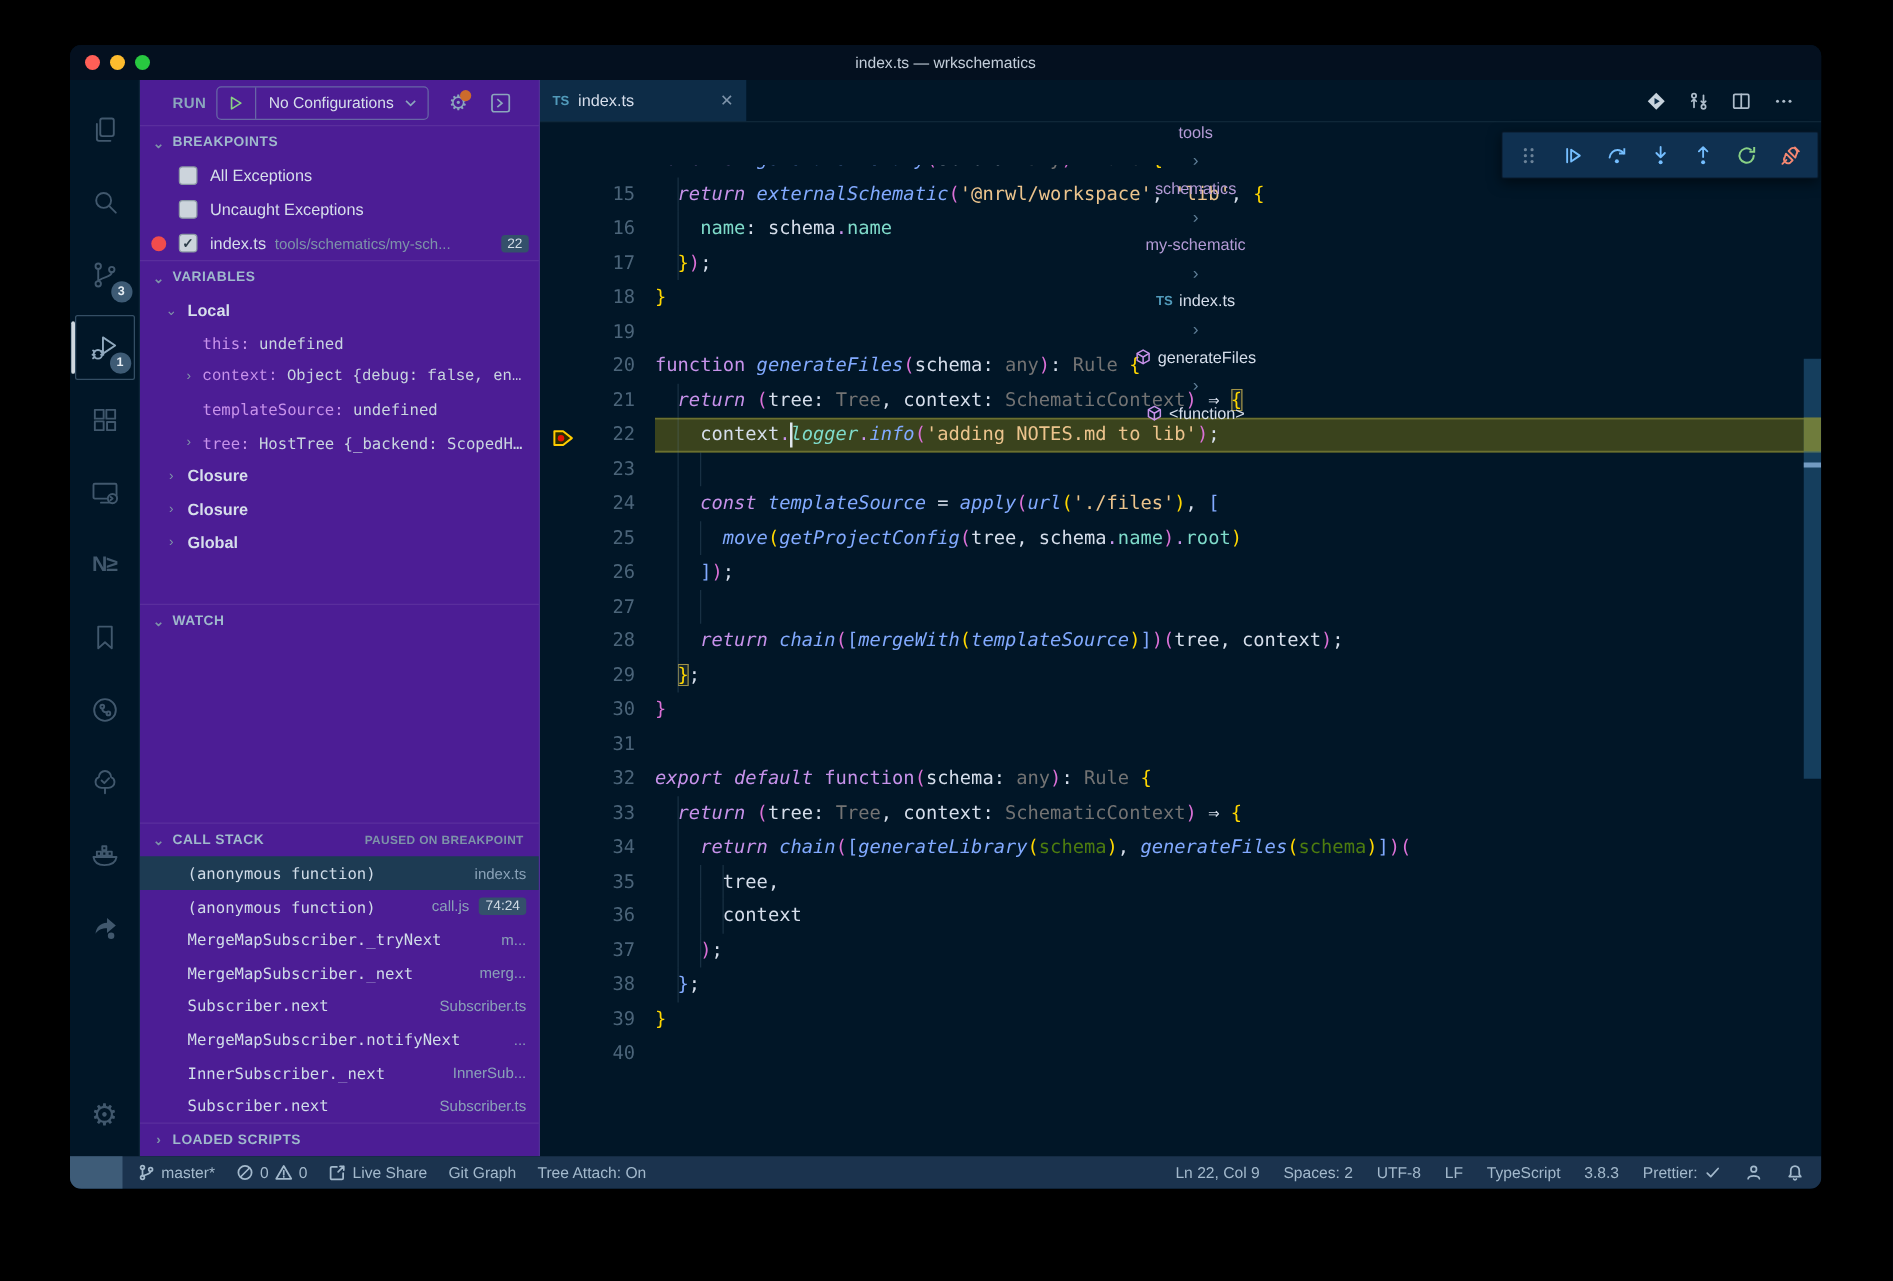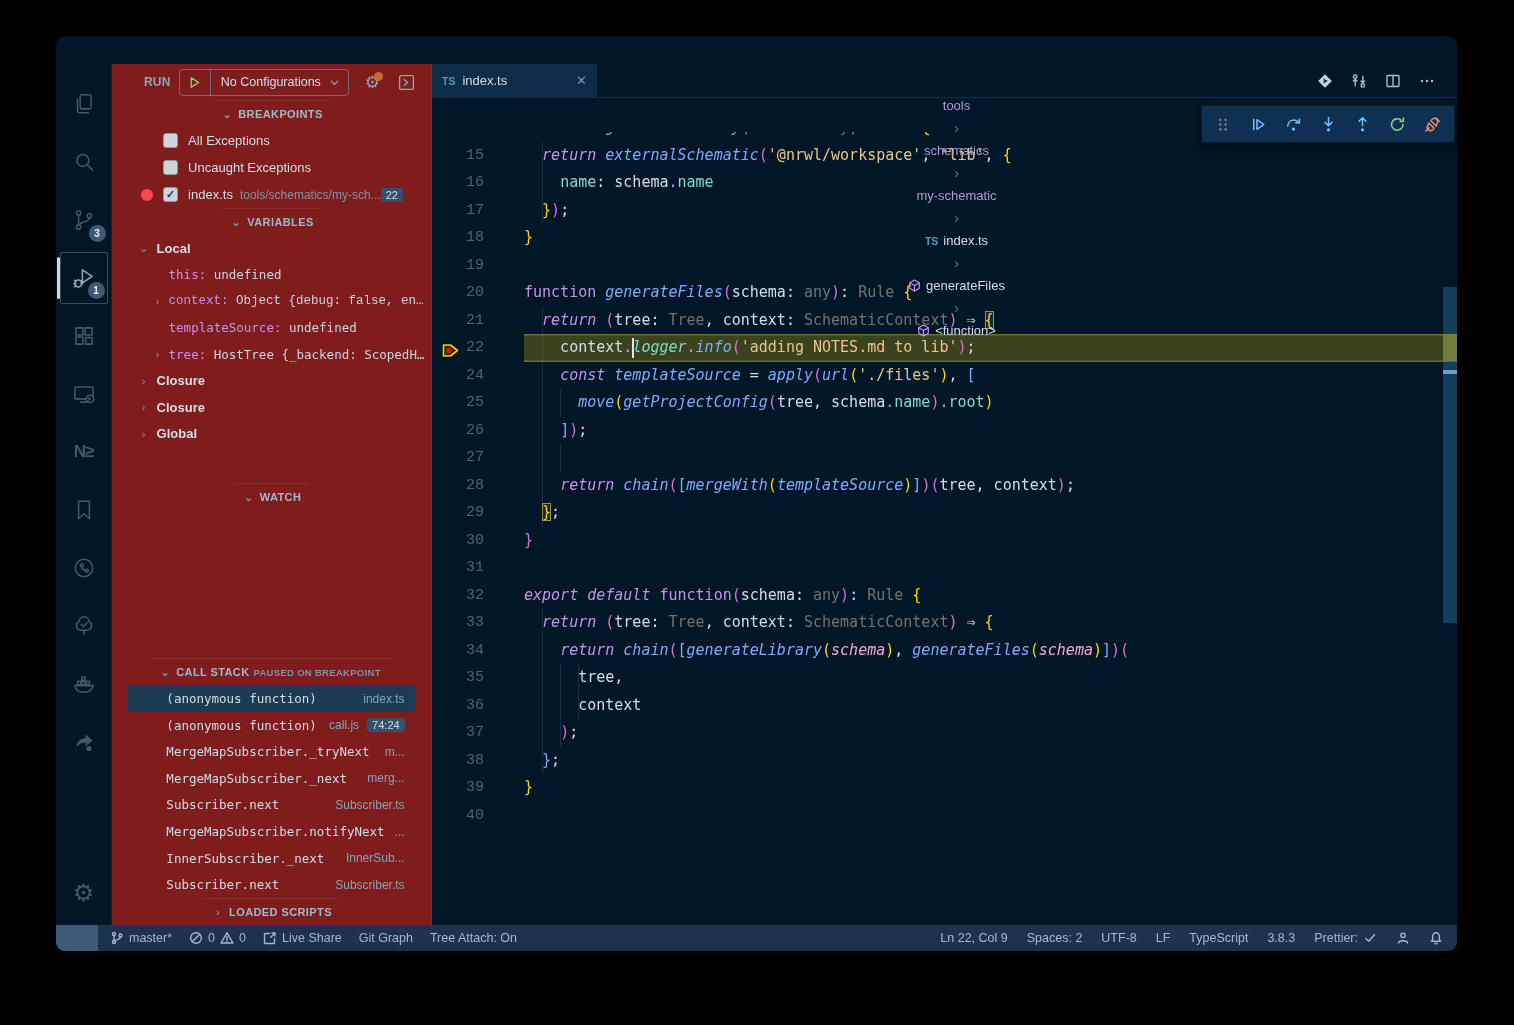--- a/index.html
+++ b/index.html
@@ -21,22 +21,22 @@
   .ab-item{position:relative;width:48px;height:52px;display:flex;align-items:center;justify-content:center;
     color:#41586d;margin-bottom:6px;}
   .ab-item svg{width:26px;height:26px;}
   .ab-item.active{color:#8fa8bd;border:1px solid rgba(95,126,151,.55);border-radius:2px;box-sizing:border-box;}
   .ab-item.active::before{content:"";position:absolute;left:-4px;top:4px;bottom:4px;width:3px;background:#cfd8e0;border-radius:2px;}
   .ab-badge{position:absolute;right:2px;bottom:4px;min-width:17px;height:17px;border-radius:9px;background:#3e5b75;
     color:#e6edf3;font-size:10px;font-weight:bold;display:flex;align-items:center;justify-content:center;}
   .ab-spacer{flex:1;}
   .nx-txt{font-size:17px;font-weight:bold;letter-spacing:-1px;color:#41586d;}
   
-  .sidebar{width:320px;background:#7f1d1d;border-right:1px solid rgba(95,126,151,.2);
-    display:flex;flex-direction:column;box-sizing:border-box;color:#d6deeb;align-items:center;}
+  .sidebar{width:320px;background:#4c1d95;border-right:1px solid rgba(95,126,151,.2);
+    display:flex;flex-direction:column;box-sizing:border-box;color:#d6deeb;}
   .run-toolbar{height:36px;display:flex;align-items:center;padding:0 10px 0 26px;gap:8px;flex:none;}
   .run-label{font-size:12px;font-weight:bold;color:#8ba6bd;letter-spacing:.3px;}
   .config-combo{height:25px;border:1px solid rgba(122,152,178,.6);border-radius:4px;display:flex;align-items:center;}
   .combo-play{width:30px;height:100%;display:flex;align-items:center;justify-content:center;border-right:1px solid rgba(122,152,178,.6);}
   .combo-label{font-size:12.5px;color:#d6deeb;padding:0 8px 0 10px;}
   .combo-chev{color:#8ba6bd;padding-right:8px;display:flex;}
   .icon-btn{position:relative;display:flex;align-items:center;justify-content:center;color:#8ba6bd;}
   .gear-dot{position:absolute;right:-3px;top:-2px;width:9px;height:9px;border-radius:50%;background:#cc6b2c;}
   .gear-glyph{font-size:17px;line-height:1;color:#8ba6bd;}
   .sec-h{height:26px;flex:none;display:flex;align-items:center;gap:4px;padding:0 8px;
@@ -75,27 +75,27 @@
   .bc-sep{color:#5f7e97;font-size:14px;}
   .bc-folder{color:#b49bd6;}
   .bc-file{color:#d6deeb;}
   .bc-sym{color:#d6deeb;display:flex;align-items:center;gap:5px;}
   .bc-cube{display:flex;color:#c792ea;}
   
   .code-area{position:absolute;left:0;right:0;top:68px;bottom:0;overflow:hidden;z-index:1;}
   .code-scroll{margin-top:-18px;}
   .line{display:flex;height:27.5px;font-family:"DejaVu Sans Mono",monospace;font-size:15px;line-height:27.5px;white-space:pre;}
   .gutter{width:92px;flex:none;position:relative;color:#4b6479;}
-  .ln{position:absolute;right:40px;font-family:Liberation Mono, monospace;}
+  .ln{position:absolute;right:16px;}
   .bp-arrow{position:absolute;left:10px;top:6px;}
   .ltext{flex:1;position:relative;}
   .line.hl .ltext{background:#3a431d;box-shadow:inset 0 1.5px 0 #6b7030,inset 0 -1.5px 0 #6b7030;}
   .guide{position:absolute;top:0;bottom:0;width:1px;background:rgba(95,126,151,.25);}
   .cursor{position:absolute;left:12ch;top:4px;bottom:4px;width:2px;background:#dfe6ee;}
-  .tok-w{color:#d6deeb}.tok-wi{color:#f9a8d4;font-style:italic}
+  .tok-w{color:#d6deeb}.tok-wi{color:#4d7c0f;}
   .tok-k{color:#c792ea;font-style:italic}.tok-kf{color:#c792ea}
   .tok-f{color:#82aaff;font-style:italic}.tok-b{color:#82aaff}
   .tok-t{color:#7fdbca}.tok-ti{color:#7fdbca;font-style:italic}
   .tok-g{color:#737373}.tok-s{color:#ecc48d}
   .tok-y{color:#ffd700}.tok-m{color:#da70d6}.tok-d{color:#c792ea}
   .tok-ybox{color:#ffd700;box-shadow:inset 0 0 0 1px rgba(255,220,90,.6);background:rgba(255,235,149,.08);}
   
   .sb-track{position:absolute;right:0;top:68px;bottom:0;width:14px;z-index:2;}
   .sb-thumb{position:absolute;left:0;right:0;top:155px;height:336px;background:rgba(47,111,159,.45);}
   .sb-hl{position:absolute;left:0;right:0;top:202px;height:27px;background:rgba(122,131,55,.85);}
@@ -115,20 +115,28 @@
   .sb-left .sb-item{margin-right:17px;}
   .sb-item svg{width:14px;height:14px;}
   .remote-box{width:42px;height:100%;background:#3e5c78;color:#dbe5ee;display:flex;align-items:center;justify-content:center;margin-right:12px;}
 </style>
 </head>
 <body>
 
 <div class="stage">
   <div class="window">
 
+    <div class="titlebar">
+      <div class="lights">
+        <span class="light r"></span>
+        <span class="light y"></span>
+        <span class="light g"></span>
+      </div>
+      <div class="wtitle">index.ts — wrkschematics</div>
+    </div>
 
     <div class="main">
       <nav class="activitybar" id="activitybar">
           <div class="ab-item">
             <svg viewBox="0 0 24 24" fill="none" stroke="currentColor" stroke-width="1.4" stroke-linecap="round" stroke-linejoin="round">
               <rect x="8.5" y="3.5" width="10" height="13" rx="1.5"></rect>
               <path d="M6 7.5v11A1.5 1.5 0 0 0 7.5 20H16"></path>
             </svg>
           </div>
           <div class="ab-item">
@@ -431,20 +439,21 @@
               <div class="line"><div class="gutter"><span class="ln">16</span></div><div class="ltext"><i class="guide" style="left: 2ch;"></i><span class="tok-w">    </span><span class="tok-t">name</span><span class="tok-w">: schema</span><span class="tok-d">.</span><span class="tok-t">name</span></div></div>
               <div class="line"><div class="gutter"><span class="ln">17</span></div><div class="ltext"><i class="guide" style="left: 2ch;"></i><span class="tok-w">  </span><span class="tok-y">}</span><span class="tok-m">)</span><span class="tok-w">;</span></div></div>
               <div class="line"><div class="gutter"><span class="ln">18</span></div><div class="ltext"><span class="tok-y">}</span></div></div>
               <div class="line"><div class="gutter"><span class="ln">19</span></div><div class="ltext"></div></div>
               <div class="line"><div class="gutter"><span class="ln">20</span></div><div class="ltext"><span class="tok-kf">function</span><span class="tok-w"> </span><span class="tok-f">generateFiles</span><span class="tok-m">(</span><span class="tok-w">schema: </span><span class="tok-g">any</span><span class="tok-m">)</span><span class="tok-w">: </span><span class="tok-g">Rule</span><span class="tok-w"> </span><span class="tok-y">{</span></div></div>
               <div class="line"><div class="gutter"><span class="ln">21</span></div><div class="ltext"><i class="guide" style="left: 2ch;"></i><span class="tok-w">  </span><span class="tok-k">return</span><span class="tok-w"> </span><span class="tok-m">(</span><span class="tok-w">tree: </span><span class="tok-g">Tree</span><span class="tok-w">, context: </span><span class="tok-g">SchematicContext</span><span class="tok-m">)</span><span class="tok-w"> ⇒ </span><span class="tok-ybox">{</span></div></div>
               <div class="line hl"><div class="gutter"><span class="bp-arrow"><svg width="17" height="15" viewBox="0 0 17 15">
                       <path d="M1.5 2h7l7 5.5-7 5.5h-7Z" fill="#2b2b00" stroke="#ffcc00" stroke-width="1.6" stroke-linejoin="round"></path>
                       <circle cx="6.8" cy="7.5" r="2.6" fill="#e51400"></circle>
                     </svg></span><span class="ln">22</span></div><div class="ltext"><i class="guide" style="left: 2ch;"></i><span class="tok-w">    context</span><span class="tok-d">.</span><span class="tok-ti">logger</span><span class="tok-d">.</span><span class="tok-f">info</span><span class="tok-m">(</span><span class="tok-s">'adding NOTES.md to lib'</span><span class="tok-m">)</span><span class="tok-w">;</span><span class="cursor"></span></div></div>
+              <div class="line"><div class="gutter"><span class="ln">23</span></div><div class="ltext"><i class="guide" style="left: 2ch;"></i><i class="guide" style="left: 4ch;"></i></div></div>
               <div class="line"><div class="gutter"><span class="ln">24</span></div><div class="ltext"><i class="guide" style="left: 2ch;"></i><span class="tok-w">    </span><span class="tok-k">const</span><span class="tok-w"> </span><span class="tok-f">templateSource</span><span class="tok-w"> = </span><span class="tok-f">apply</span><span class="tok-m">(</span><span class="tok-f">url</span><span class="tok-y">(</span><span class="tok-s">'./files'</span><span class="tok-y">)</span><span class="tok-w">, </span><span class="tok-b">[</span></div></div>
               <div class="line"><div class="gutter"><span class="ln">25</span></div><div class="ltext"><i class="guide" style="left: 2ch;"></i><i class="guide" style="left: 4ch;"></i><span class="tok-w">      </span><span class="tok-f">move</span><span class="tok-y">(</span><span class="tok-f">getProjectConfig</span><span class="tok-m">(</span><span class="tok-w">tree, schema</span><span class="tok-d">.</span><span class="tok-t">name</span><span class="tok-m">)</span><span class="tok-d">.</span><span class="tok-t">root</span><span class="tok-y">)</span></div></div>
               <div class="line"><div class="gutter"><span class="ln">26</span></div><div class="ltext"><i class="guide" style="left: 2ch;"></i><span class="tok-w">    </span><span class="tok-b">]</span><span class="tok-m">)</span><span class="tok-w">;</span></div></div>
               <div class="line"><div class="gutter"><span class="ln">27</span></div><div class="ltext"><i class="guide" style="left: 2ch;"></i><i class="guide" style="left: 4ch;"></i></div></div>
               <div class="line"><div class="gutter"><span class="ln">28</span></div><div class="ltext"><i class="guide" style="left: 2ch;"></i><span class="tok-w">    </span><span class="tok-k">return</span><span class="tok-w"> </span><span class="tok-f">chain</span><span class="tok-m">(</span><span class="tok-b">[</span><span class="tok-f">mergeWith</span><span class="tok-y">(</span><span class="tok-f">templateSource</span><span class="tok-y">)</span><span class="tok-b">]</span><span class="tok-m">)</span><span class="tok-m">(</span><span class="tok-w">tree, context</span><span class="tok-m">)</span><span class="tok-w">;</span></div></div>
               <div class="line"><div class="gutter"><span class="ln">29</span></div><div class="ltext"><i class="guide" style="left: 2ch;"></i><span class="tok-w">  </span><span class="tok-ybox">}</span><span class="tok-w">;</span></div></div>
               <div class="line"><div class="gutter"><span class="ln">30</span></div><div class="ltext"><span class="tok-m">}</span></div></div>
               <div class="line"><div class="gutter"><span class="ln">31</span></div><div class="ltext"></div></div>
               <div class="line"><div class="gutter"><span class="ln">32</span></div><div class="ltext"><span class="tok-k">export</span><span class="tok-w"> </span><span class="tok-k">default</span><span class="tok-w"> </span><span class="tok-kf">function</span><span class="tok-m">(</span><span class="tok-w">schema: </span><span class="tok-g">any</span><span class="tok-m">)</span><span class="tok-w">: </span><span class="tok-g">Rule</span><span class="tok-w"> </span><span class="tok-y">{</span></div></div>
               <div class="line"><div class="gutter"><span class="ln">33</span></div><div class="ltext"><i class="guide" style="left: 2ch;"></i><span class="tok-w">  </span><span class="tok-k">return</span><span class="tok-w"> </span><span class="tok-m">(</span><span class="tok-w">tree: </span><span class="tok-g">Tree</span><span class="tok-w">, context: </span><span class="tok-g">SchematicContext</span><span class="tok-m">)</span><span class="tok-w"> ⇒ </span><span class="tok-y">{</span></div></div>

